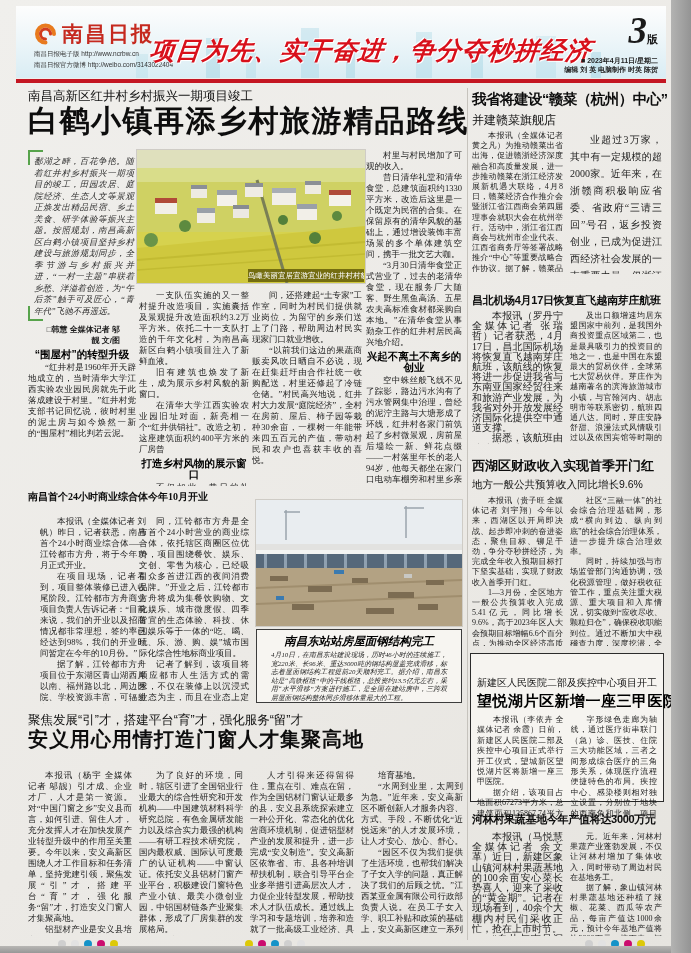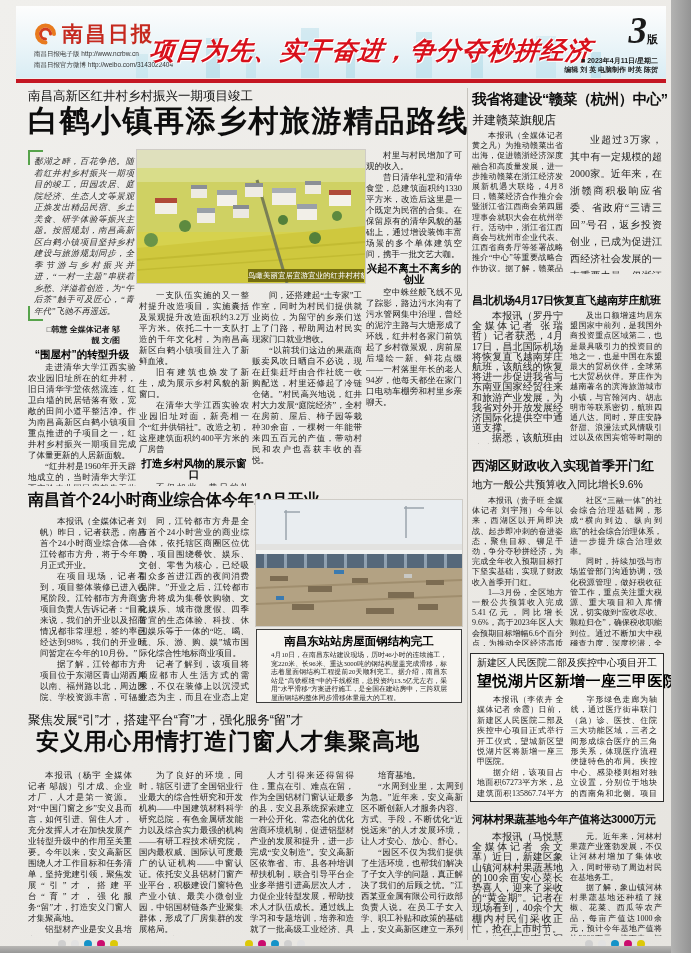--- a/index.html
+++ b/index.html
@@ -47,31 +47,31 @@
   .lede:before { content:""; position:absolute; left:0; top:0; width:13px; height:13px;
                  border-left:2.5px solid #57a34b; border-top:2.5px solid #57a34b; }
   .lede:after  { content:""; position:absolute; left:0; bottom:0; width:13px; height:13px;
                  border-left:2.5px solid #57a34b; border-bottom:2.5px solid #57a34b; }
   .byline { font-size:8px; font-weight:bold; text-align:right; margin:3px 16px; text-indent:0 !important;
             font-family:"Liberation Sans", sans-serif; }
   .photo-frame { position:absolute; overflow:hidden; box-shadow:0 0 0 1px #cfccc6; }
   .photo-cap-overlay { position:absolute; background:rgba(104,96,10,.88); color:#fff; font-size:7.5px;
                        line-height:13px; text-align:center; font-family:"Liberation Sans", sans-serif;
                        white-space:nowrap; overflow:hidden; }
-  .cap-box { position:absolute; border:1px solid #3c3c3c; background:#f7f5f1; padding:4px 14px; overflow:hidden; }
+  .cap-box { position:absolute; border:1px solid #3c3c3c; background:#f7f5f1; padding:4px 14px; overflow:hidden;font-style:italic; }
   .cap-box .cap-title { font-size:11.5px; font-weight:bold; text-align:center;
                         font-family:"Liberation Sans", sans-serif; margin-bottom:2px; color:#000; }
   .cap-box .cap-text { font-size:6.8px; line-height:8.6px; text-align:justify; color:#222; }
   .cap-box .cap-credit { font-size:6.8px; text-align:right; color:#222; font-weight:bold; }
 
   
   .v-divider { left:467px; top:88px; width:1px; height:852px; background:#c6c3bd; }
   .r-head { position:absolute; font-family:"Liberation Sans", sans-serif; font-weight:900; color:#0d0d0d; white-space:nowrap; }
   .r-sub { position:absolute; font-family:"Liberation Sans", sans-serif; color:#111; white-space:nowrap; }
-  .boxed { position:absolute; border:1.5px solid #2b2b2b; background:#f6f4f0; padding:2px 6px; }
+  .boxed { position:absolute; border:1.5px solid #2b2b2b; background:#f6f4f0; padding:22px 6px; }
   .boxed .bx-kicker { font-size:10px; text-align:center; font-family:"Liberation Sans", sans-serif; color:#111; }
   .boxed .bx-head { font-size:15px; font-weight:900; text-align:center; letter-spacing:.5px;
                     font-family:"Liberation Sans", sans-serif; margin:2px 0 4px 0; color:#000; white-space:nowrap; }
   .bx-cols { position:relative; display:flex; gap:7px; }
   .bx-cols .col2x { flex:1; overflow:hidden; font-size:8px; line-height:10.4px; text-align:justify; color:#1c1c1c; }
   .bx-cols .col2x p { text-indent:2em; }
 
   .dots { position:absolute; display:flex; gap:5px; }
   .dots span { width:8px; height:8px; border-radius:50%; display:block; }
 </style>
@@ -157,21 +157,20 @@
       <circle cx="178" cy="88" r="6" fill="#54803a"></circle>
     </svg>
   </div>
   <div class="photo-cap-overlay" style="left:248px;top:269px;width:116px;height:13px;">鸟瞰美丽宜居宜游宜业的红井村村貌</div>
 
   <div class="col" style="left:28px;top:150px;width:108px;height:336px;">
     <div class="lede">鄱湖之畔，百花争艳。随着红井村乡村振兴一期项目的竣工，田园农居、庭院经济、生态人文等景观正焕发出精品民宿、乡土美食、研学体验等振兴主题。按照规划，南昌高新区白鹤小镇项目坚持乡村建设与旅游规划同步，全季节游与乡村振兴并进，“一村一主题”串联着乡愁、洋溢着创造，为“午后茶”触手可及匠心，“青年代”飞驰不再遥远。</div>
     <div class="byline">□韩慧 全媒体记者 邬靓 文/图</div>
     <div class="subhead">“围屋村”的转型升级</div>
     <div>
-        <p>走进清华大学江西实验农业园旧址所在的红井村，旧日清华学堂依然流连，红卫白墙的民居错落有致，宽敞的田间小道平整洁净。作为南昌高新区白鹤小镇项目重点推进的子项目之一，红井村乡村振兴一期项目完成了体量更新的人居新面貌。</p>
         <p>“红井村是1960年开天辟地成立的，当时清华大学江西实验农业园民房就先于此落成建设于村里。”红井村党支部书记回忆说，彼时村里的泥土房与如今焕然一新的“围屋村”相比判若云泥。</p>
       </div>
   </div>
 
   <div class="col" style="left:139px;top:290px;width:110px;height:196px;">
     <div>
         <p>一支队伍实施的又一整村提升改造项目，实施囊括及景观提升改造面积约3.2万平方米。依托二十一支队打造的千年文化村，为南昌高新区白鹤小镇项目注入了新鲜血液。</p>
         <p>旧有建筑也焕发了新生，成为展示乡村风貌的新窗口。</p>
         <p>在清华大学江西实验农业园旧址对面，新亮相一个“红井供销社”。改造之初，这座建筑面积约400平方米的厂房曾</p>
       </div>
@@ -185,28 +184,29 @@
     <div>
         <p>间，还搭建起“土专家”工作室，同时为村民们提供就业岗位，为留守的乡亲们送上了门路，帮助周边村民实现家门口就业增收。</p>
         <p>“以前我们这边的果蔬商贩卖风吹日晒自不必说，现在赶集赶圩由合作社统一收购配送，村里还修起了冷链仓储。”村民高兴地说，红井村大力发展“庭院经济”，全村在房前、屋后、柿子园等栽种30余亩，一棵树一年能带来四五百元的产值，带动村民和农户也喜获丰收的喜悦。</p>
       </div>
   </div>
 
   <div class="col" style="left:366px;top:150px;width:96px;height:336px;">
     <div>
         <p>村里与村民增加了可观的收入。</p>
         <p>昔日清华礼堂和清华食堂，总建筑面积约1330平方米，改造后这里是一个既定为民宿的合集。在保留原有的清华风貌的基础上，通过增设装饰丰富场景的多个单体建筑空间，携手一批文艺大咖。</p>
+        <p>“3月30日清华食堂正式营业了，过去的老清华食堂，现在服务厂大随客、野生黑鱼高汤、五星农夫高标准食材都采购自本地。”在清华食堂从事勤杂工作的红井村居民高兴地介绍。</p>
       </div>
     <div class="subhead">兴起不离土不离乡的创业</div>
     <div>
         <p>空中蛛丝般飞线不见了踪影，路边污水沟有了污水管网集中治理，曾经的泥泞主路与大塘形成了环线，红井村各家门前筑起了乡村微景观，房前屋后墙绘一新、鲜花点缀——一村落里年长的老人94岁，他每天都坐在家门口电动车棚旁和村里乡亲聊天。</p>
       </div>
   </div>
 
-  <div class="abs headline-xl" style="left:28px;top:490px;font-size:16px;letter-spacing:0;">南昌首个24小时商业综合体今年10月开业</div>
+  <div class="abs headline-xl" style="left:28px;top:490px;font-size:10px;letter-spacing:0;font-family:Liberation Serif, serif;">南昌首个24小时商业综合体今年10月开业</div>
   <div class="col" style="left:28px;top:516px;width:106px;height:188px;margin-left:12px;">
     <div>
         <p>本报讯（全媒体记者 刘帆）昨日，记者获悉，南昌首个24小时商业综合体——江铃都市方舟，将于今年10月正式开业。</p>
         <p>在项目现场，记者看到，项目整体装修已进入收尾阶段。江铃都市方舟商业项目负责人告诉记者：“目前来说，我们的开业以及招商情况都非常理想，签约率已经达到98%，我们的开业时间暂定在今年的10月份。”</p>
         <p>据了解，江铃都市方舟项目位于东湖区青山湖西岸以南、福州路以北，周边医院、学校资源丰富，可辐射商圈、住宅、写字楼等多方位需求。项目占地面积29983平方米，总投资约16.9亿元，总建筑面积约15.3万平方米，商业面积约8万平方米，是江西省旅游集团打造的首个具有夜经济特色的“不夜城”，着力打造特色现代商业城市综合体。</p>
       </div>
   </div>
   <div class="col" style="left:139px;top:516px;width:110px;height:188px;">
     <div>
         <p>同，江铃都市方舟是全市首个24小时营业的商业综合体，依托辖区商圈区位优势，项目围绕餐饮、娱乐、文创、零售为核心，已经吸引众多首进江西的夜间消费品牌。”开业之后，江铃都市方舟将成为集餐饮购物、文化娱乐、城市微度假、四季皆宜的生态体验、科技、休闲娱乐等于一体的“吃、喝、玩、乐、游、购、娱”城市国际化综合性地标商业项目。</p>
@@ -252,21 +252,21 @@
     </svg>
   </div>
 
   <div class="cap-box" style="left:256px;top:629px;width:206px;height:74px;">
     <div class="cap-title">南昌东站站房屋面钢结构完工</div>
     <div class="cap-text">4月10日，在南昌东站建设现场，历时46小时的连续施工，宽220米、长96米、重达3000吨的钢结构屋盖完成滑移，标志着屋面钢结构工程提前20天顺利完工。据介绍，南昌东站是“高铁枢纽”中的干线枢纽，总投资约13.5亿元左右，采用“水平滑移”方案进行施工，是全国在建站房中，三跨双层屋面钢结构整体同步滑移体量最大的工程。</div>
     <div class="cap-credit">全媒体记者 马悦 摄</div>
   </div>
 
   <div class="abs kicker" style="left:28px;top:712px;">聚焦发展“引”才，搭建平台“育”才，强化服务“留”才</div>
-  <div class="abs headline-xl" style="left:36px;top:726px;font-size:23px;letter-spacing:1px;">安义用心用情打造门窗人才集聚高地</div>
+  <div class="abs headline-xl" style="left:28px;top:726px;font-size:20px;letter-spacing:1px;">安义用心用情打造门窗人才集聚高地</div>
   <div class="col" style="left:28px;top:770px;width:104px;height:166px;">
     <div>
         <p>本报讯（杨宇 全媒体记者 邬靓）引才成、企业才厂，人才是第一资源。对“中国门窗之乡”安义县而言，如何引进、留住人才，充分发挥人才在加快发展产业转型升级中的作用至关重要。今年以来，安义高新区围绕人才工作目标和任务清单，坚持党建引领，聚焦发展“引”才，搭建平台“育”才，强化服务“留”才，打造安义门窗人才集聚高地。</p>
         <p>铝型材产业是安义县培育近30年的支柱产业，2022年产能突破300万吨，产值近400亿元，安义已成为全国三大铝型材生产基地之一，位居华东第一、全国第二。</p>
       </div>
   </div>
   <div class="col" style="left:139px;top:770px;width:104px;height:166px;">
     <div>
         <p>为了良好的环境，同时，辖区引进了全国铝业行业最大的综合性研究和开发机构——中国建筑材料科学研究总院，有色金属研发能力以及综合实力最强的机构——有研工程技术研究院，国内最权威、国际认可度最广的认证机构——中窗认证。依托安义县铝材门窗产业平台，积极建设门窗特色产业小镇、最美小微创业园，中铝国材链条产业聚集群体，形成了厂房集群的发展格局。</p>
         <p>“国家级研发检测和认证平台的引进，极大地延伸了安义县铝型材门窗产业链，补齐了产业链上的研发、检测、认证等环节，最强的研发检测能力和最好的检测和认证服务，将有力推动安义铝型材门窗产业迈向高端化、智能化、品牌化。”安义高新区管委会主任张鸿远告诉记者。</p>

